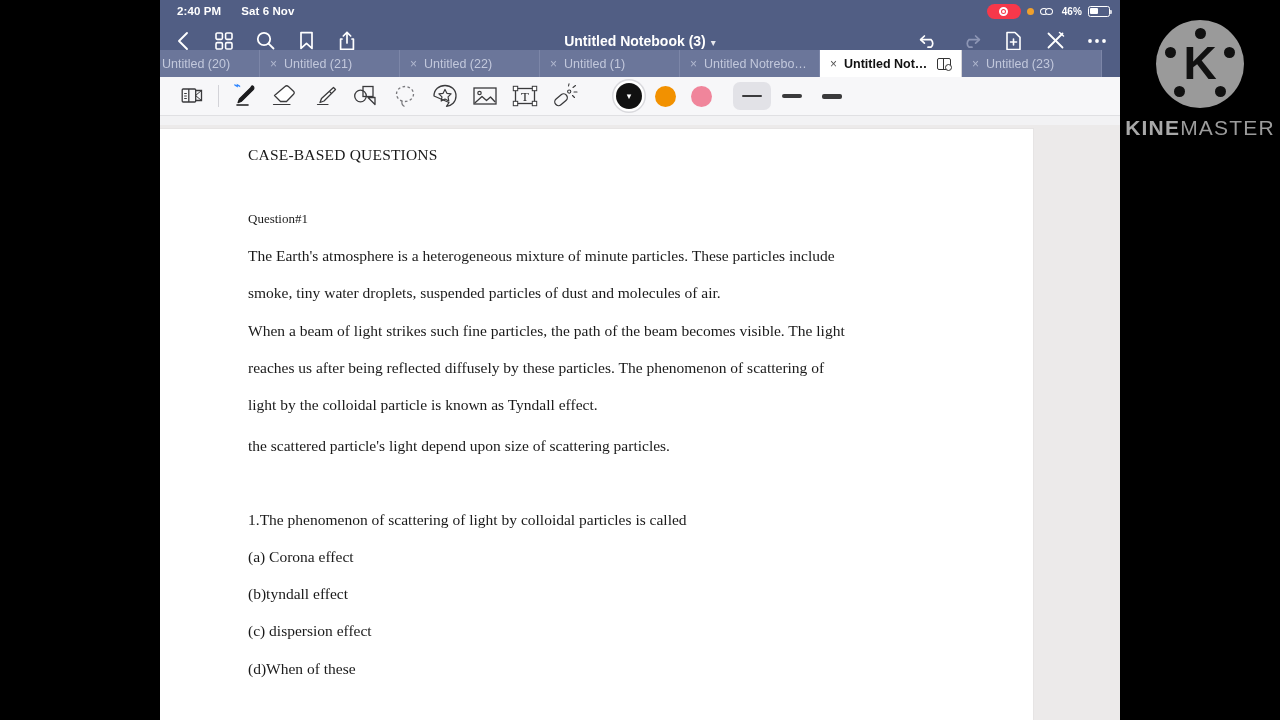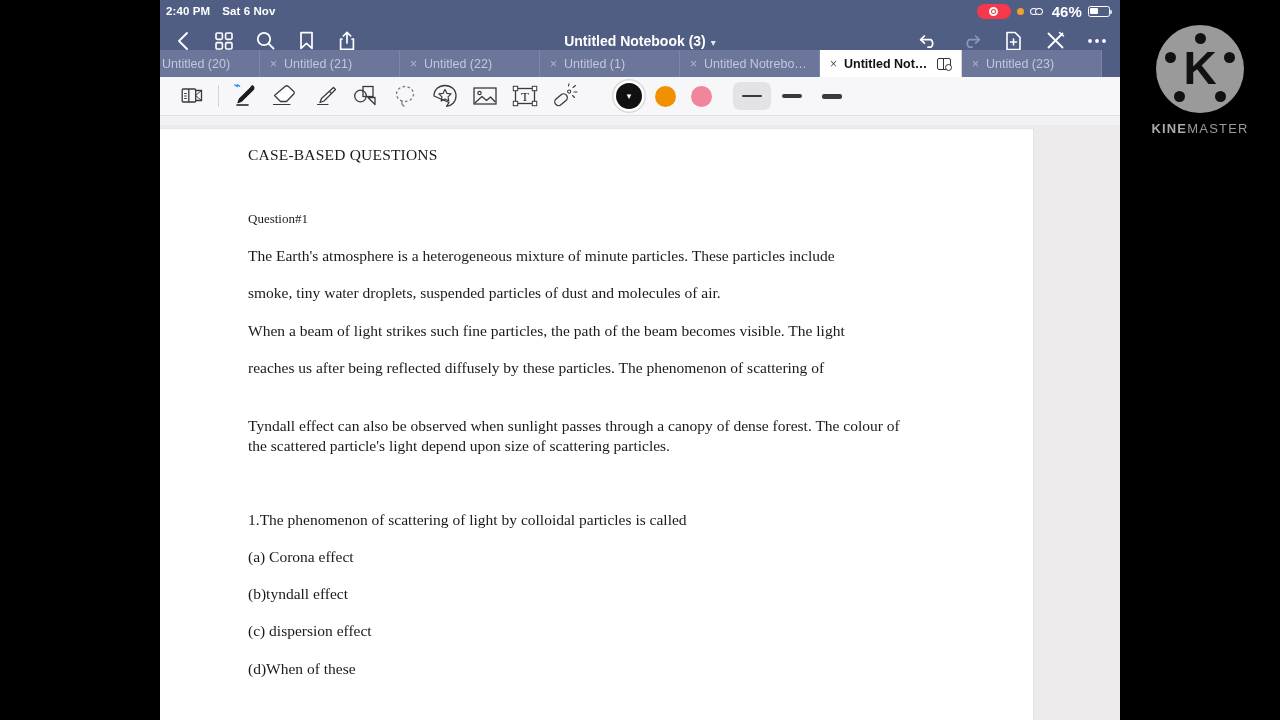--- a/index.html
+++ b/index.html
@@ -16,42 +16,42 @@
     position: absolute; left: 160px; top: 0; width: 960px; height: 720px;
     background: #f2f2f4; overflow: hidden;
   }
 
   
   .statusbar {
     height: 22px; background: #515e84; color: #fff;
     display: flex; align-items: center; padding: 0 10px 0 6px;
     font-size: 11.5px; font-weight: bold; letter-spacing: .1px;
   }
-  .sb-left { display:flex; align-items:center; gap:12px; }
+  .sb-left { display:flex; align-items:center; gap:20px;margin-left:11px; }
   .sb-spacer { flex: 1; }
   .sb-right { display:flex; align-items:center; gap:6px; }
   .rec-pill {
     background:#f6384a; border-radius:9px; height:15px; width:34px;
     display:flex; align-items:center; justify-content:center;
   }
   .rec-ring {
     width:9px; height:9px; border-radius:50%;
     border:2px solid #fff; background:#f6384a;
     display:flex; align-items:center; justify-content:center;
   }
   .rec-dot { width:3px; height:3px; border-radius:50%; background:#fff; }
   .orange-dot { width:7px;height:7px;border-radius:50%;background:#f0a02c; }
   .cast-ico { width:16px; height:11px; position:relative; }
   .cast-ico i {
     position:absolute; border:1.6px solid #fff; border-radius:50%;
     width:8px; height:7px; top:2px;
   }
   .cast-ico i:nth-child(1){ left:0; }
   .cast-ico i:nth-child(2){ left:5px; background:#515e84; }
-  .batt-pct { font-size:15px; font-weight:bold; }
+  .batt-pct { font-size:10px; font-weight:bold; }
   .batt {
     width:22px;height:11px;border:1.4px solid #fff;border-radius:2.5px;
     position:relative; padding:1.2px;
   }
   .batt::after{
     content:""; position:absolute; right:-3.4px; top:3px;
     width:2px;height:4px;background:#fff;border-radius:0 1px 1px 0; opacity:.75;
   }
   .batt > span { display:block; height:100%; width:46%; background:#fff; border-radius:1px; }
 
@@ -153,21 +153,21 @@
   .km-badge .k {
     font-family:"Liberation Sans", sans-serif; font-weight:bold; font-size:46px; color:#111; line-height:1;
     margin-top:-2px;
   }
   .km-badge i { position:absolute; width:11px;height:11px;border-radius:50%;background:#111; }
   .km-badge i:nth-child(2){ top:8px;  left:38.5px; }
   .km-badge i:nth-child(3){ top:27px; left:9px; }
   .km-badge i:nth-child(4){ top:27px; right:9px; }
   .km-badge i:nth-child(5){ bottom:11px; left:18px; }
   .km-badge i:nth-child(6){ bottom:11px; right:18px; }
-  .km-text { font-size:13px; letter-spacing:1.2px; color:#8f8f8f; }
+  .km-text { font-size:21px; letter-spacing:1.2px; color:#8f8f8f; }
   .km-text b { font-weight:bold; color:#a8a8a8; }
   .km-text span { font-weight:normal; color:#9b9b9b; }
 </style>
 </head>
 <body>
 
 <div id="screen">
 
   <div id="app">
 
@@ -426,23 +426,23 @@
 
           <div class="gap-md"></div>
           <p class="line">The Earth's atmosphere is a heterogeneous mixture of minute particles. These particles include</p>
           <div class="gap-md"></div>
           <p class="line">smoke, tiny water droplets, suspended particles of dust and molecules of air.</p>
           <div class="gap-md"></div>
           <p class="line">When a beam of light strikes such fine particles, the path of the beam becomes visible. The light</p>
           <div class="gap-md"></div>
           <p class="line">reaches us after being reflected diffusely by these particles. The phenomenon of scattering of</p>
           <div class="gap-md"></div>
-
-          <div class="gap-md"></div>
-          <p class="line">Tyndall effect can also be observed when sunlight passes through a canopy of dense forest. The colour of</p>
+          <p class="line">light by the colloidal particle is known as Tyndall effect.</p>
+
+          <div class="gap-md"></div>
           <div style="height:4px"></div>
           <p class="line">the scattered particle's light depend upon size of scattering particles.</p>
 
           <div class="gap-xl"></div>
 
           <p class="line">1.The phenomenon of scattering of light by colloidal particles is called</p>
           <div class="gap-md"></div>
           <p class="line">(a) Corona effect</p>
           <div class="gap-md"></div>
           <p class="line">(b)tyndall effect</p>

